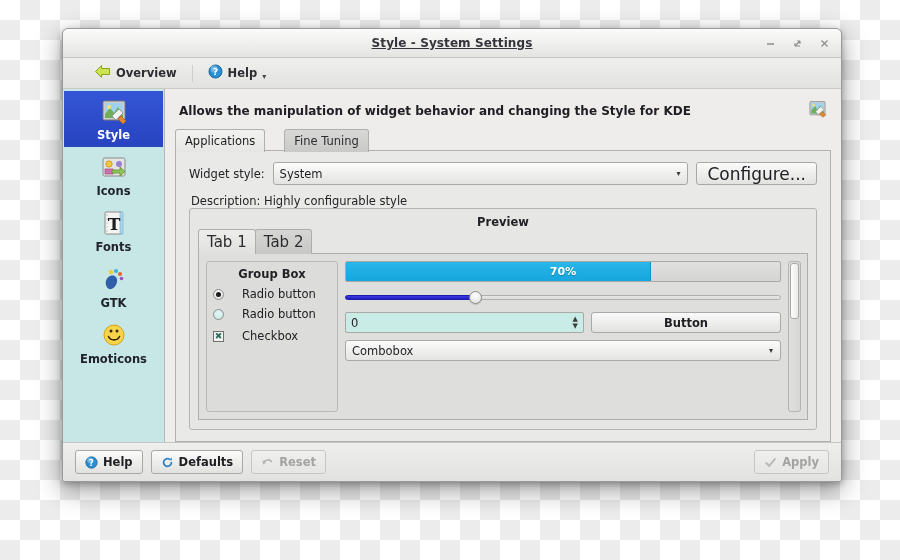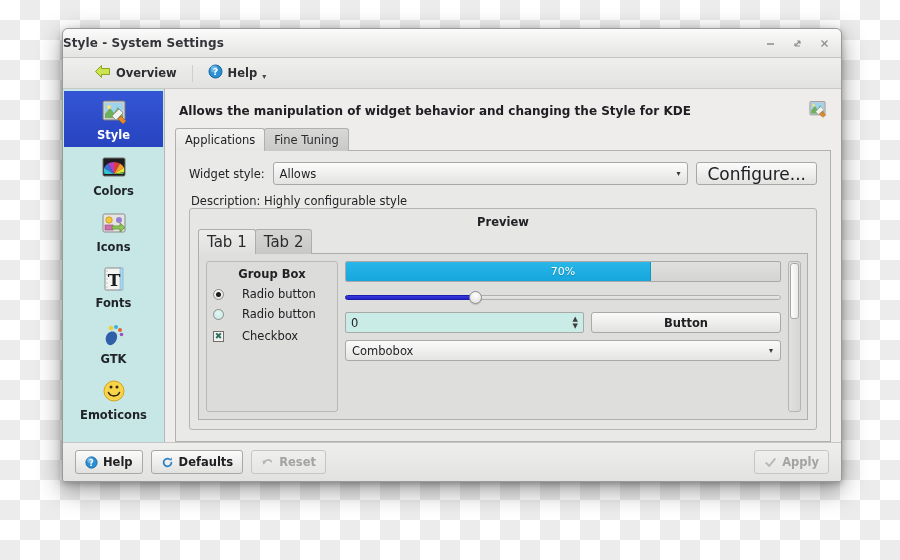--- a/index.html
+++ b/index.html
@@ -34,23 +34,24 @@
   
   .titlebar {
     height: 28px; flex: none;
     background: linear-gradient(#fbfbfb, #e4e4e2);
     border-bottom: 1px solid #c4c4c2;
     display: flex; align-items: center;
     position: relative;
     border-radius: 5px 5px 0 0;
   }
   .title-text {
-    width: 100%; text-align: left;
+    width: 100%; text-align: center;
     font-size: 12px; color: #34343a; font-weight: 600;
     letter-spacing: .1px;
+    text-decoration: underline;
   }
   .win-controls {
     position: absolute; right: 10px; top: 0; height: 28px;
     display: flex; align-items: center; gap: 14px;
   }
   .win-btn { width: 13px; height: 13px; position: relative; cursor: default; }
   .win-btn svg { display:block; }
 
   
   .toolbar {
@@ -97,21 +98,21 @@
     display: flex; flex-direction: column;
     padding: 8px 10px 0 10px;
   }
   .kcm-header {
     display:flex; align-items:center; justify-content:space-between;
     padding: 2px 4px 7px 4px;
   }
   .kcm-title { font-size: 12px; font-weight: 700; color: #202024; }
 
   
-  .tabstrip { display: flex; align-items: flex-end; height: 22px; position: relative; z-index: 2; }
+  .tabstrip { display: flex; align-items: center; height: 22px; position: relative; z-index: 2; gap: 20px; }
   .tab {
     font-size: 11.5px; color: #2c2c30;
     padding: 4px 9px 4px 9px;
     border: 1px solid #b0b0ae;
     border-bottom: none;
     border-radius: 3px 3px 0 0;
     background: linear-gradient(#d8d8d6, #c9c9c7);
     margin-right: -1px;
   }
   .tab.active {
@@ -204,21 +205,21 @@
     position:relative; overflow:hidden;
   }
   .progress .fill {
     position:absolute; left:0; top:0; bottom:0;
     background: linear-gradient(#29b6e8, #16a6dd);
     border-right:1px solid #1292c5;
   }
   .progress .ptext {
     position:absolute; inset:0;
     display:flex; align-items:center; justify-content:center;
-    font-size:11px; font-weight:400; color:#ffffff;
+    font-size:11px; font-weight:700; color:#ffffff;
     text-shadow: 0 1px 1px rgba(0,0,0,.25);
   }
   .sliderwrap { height:16px; display:flex; align-items:center; position:relative; }
   .slider-track {
     position:absolute; left:0; right:0; height:5px;
     border:1px solid #b0b0ae; border-radius:3px;
     background: linear-gradient(#e6e6e4,#dcdcda);
     box-sizing:border-box;
   }
   .slider-fill {
@@ -359,35 +360,20 @@
             <rect x="6" y="7" width="18" height="15" fill="#9fd2ef"></rect>
             <path d="M6 18 L11 12 L15 17 L19 11 L24 19 L24 22 L6 22 Z" fill="#6fae5a"></path>
             <circle cx="10" cy="11" r="2" fill="#ffe46b"></circle>
             <path d="M13 20 L20 13 L24 17 L17 24 Z" fill="#f3f3f1" stroke="#8a8a88" stroke-width=".8"></path>
             <path d="M19 23 L24 28 L27 25 L22 20 Z" fill="#e08a2e" stroke="#a8621c" stroke-width=".8"></path>
           </svg>
         </span>
         <span class="side-label">Style</span>
       </div>
 
-      <div class="side-item">
-        <span class="side-ico">
-          <svg width="30" height="30" viewBox="0 0 30 30">
-            <rect x="4" y="6" width="22" height="18" rx="1.5" fill="#1d1d1f" stroke="#6e6e6c"></rect>
-            <path d="M15 22 L15 10 A12 12 0 0 1 21 11.6 Z" fill="#e03c3c"></path>
-            <path d="M15 22 L21 11.6 A12 12 0 0 1 25 15.5 Z" fill="#f0a22c"></path>
-            <path d="M15 22 L25 15.5 A12 12 0 0 1 25 20 Z" fill="#f2df3c"></path>
-            <path d="M15 22 L25 20 A12 12 0 0 1 24 22 Z" fill="#63c140"></path>
-            <path d="M15 22 L15 10 A12 12 0 0 0 9 11.6 Z" fill="#b83fc4"></path>
-            <path d="M15 22 L9 11.6 A12 12 0 0 0 5 16 Z" fill="#3a6fd8"></path>
-            <path d="M15 22 L5 16 A12 12 0 0 0 5.5 22 Z" fill="#36bfd4"></path>
-          </svg>
-        </span>
-        <span class="side-label">Colors</span>
-      </div>
 
       <div class="side-item">
         <span class="side-ico">
           <svg width="30" height="30" viewBox="0 0 30 30">
             <rect x="4" y="6" width="22" height="18" rx="1.5" fill="#e4e4e2" stroke="#8a8a88"></rect>
             <circle cx="10" cy="12" r="3.2" fill="#f5c63c" stroke="#bb8f18" stroke-width=".7"></circle>
             <rect x="6" y="17" width="8" height="5" fill="#d06fb0" stroke="#a04a86" stroke-width=".7"></rect>
             <circle cx="20" cy="12" r="3" fill="#9a7fd0"></circle>
             <path d="M13 18 L21 18 L21 15 L26 19.5 L21 24 L21 21 L13 21 Z" fill="#8fc45a" stroke="#5f8f2f" stroke-width=".8"></path>
           </svg>
@@ -452,21 +438,21 @@
       <div class="tabstrip">
         <div class="tab active">Applications</div>
         <div class="tab">Fine Tuning</div>
       </div>
 
       <div class="tabpanel">
 
         <div class="row">
           <span class="lbl">Widget style:</span>
           <div class="combo">
-            <span>Allows</span>
+            <span>System</span>
             <span class="caret">▾</span>
           </div>
           <div class="btn">Configure...</div>
         </div>
 
         <div class="desc">Description: Highly configurable style</div>
 
         <div class="groupbox">
           <div class="gb-title">Preview</div>
 

